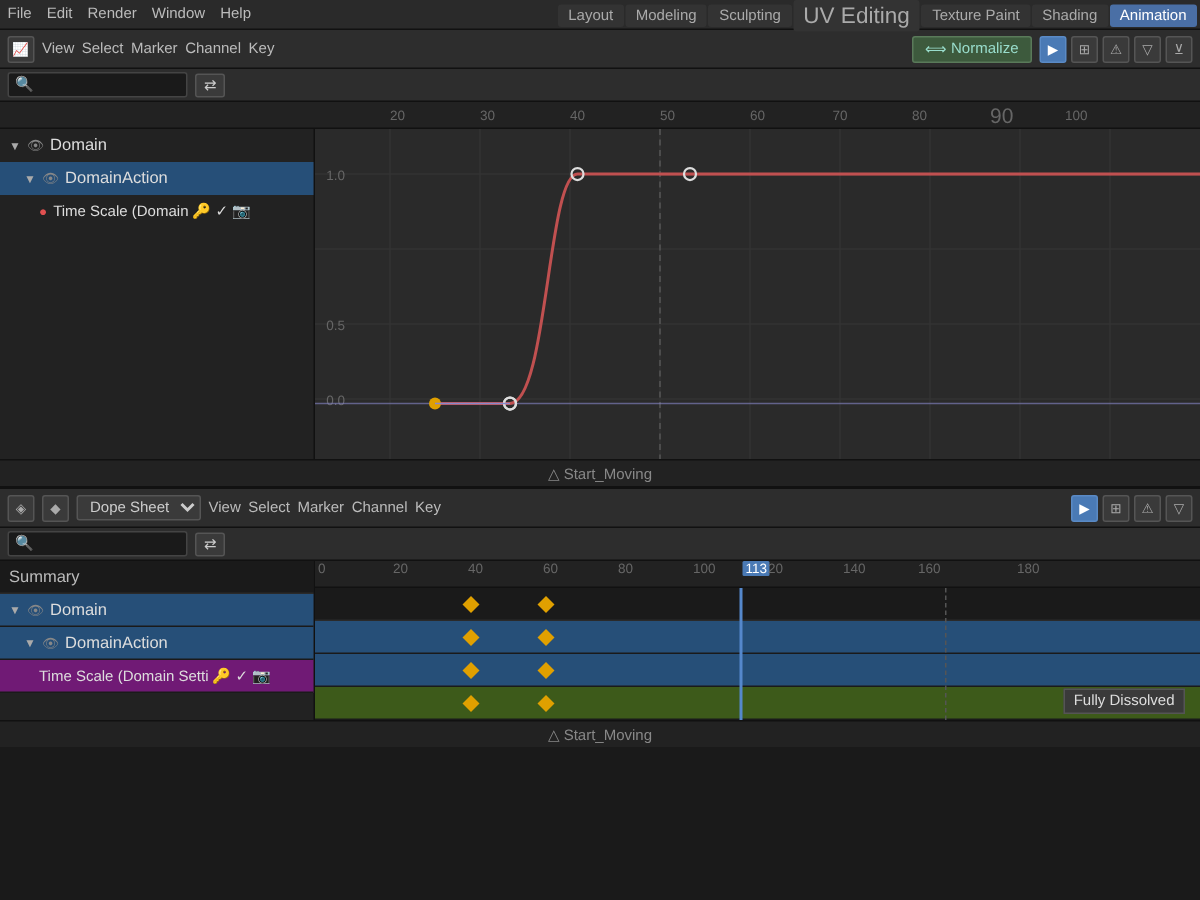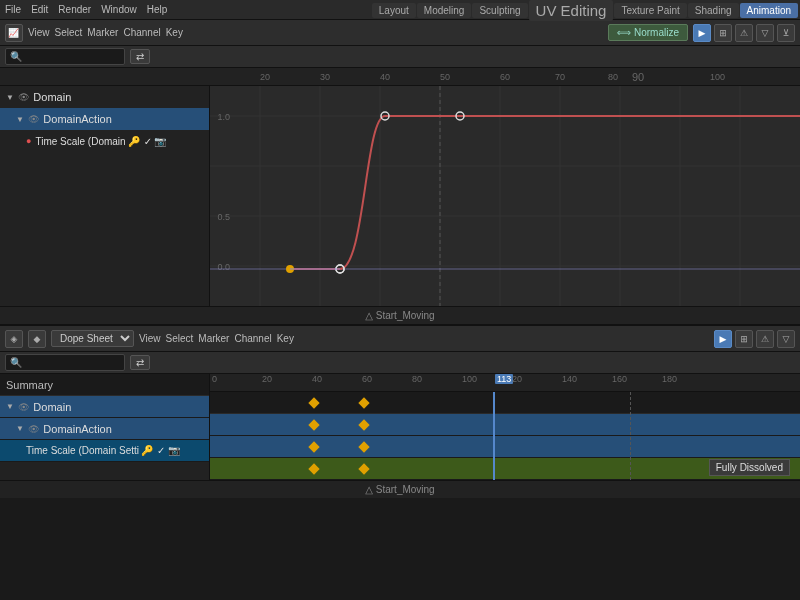--- a/index.html
+++ b/index.html
@@ -62,21 +62,21 @@
 </div>
 
 <div style="background:#222; height:18px; display:flex; align-items:center; position:relative; border-bottom:1px solid #111; padding-left:210px;">
   <span style="position:absolute;font-size:9px;color:#666;left:260px;">20</span>
   <span style="position:absolute;font-size:9px;color:#666;left:320px;">30</span>
   <span style="position:absolute;font-size:9px;color:#666;left:380px;">40</span>
   <span style="position:absolute;font-size:9px;color:#666;left:440px;text-align:center;">50</span>
   <span style="position:absolute;font-size:9px;color:#666;left:500px;">60</span>
   <span style="position:absolute;font-size:9px;color:#666;left:555px;">70</span>
   <span style="position:absolute;font-size:9px;color:#666;left:608px;">80</span>
-  <span style="position:absolute;font-size:11px;color:#666;left:632px;">90</span>
+  <span style="position:absolute;font-size:14px;color:#666;left:660px;">90</span>
   <span style="position:absolute;font-size:9px;color:#666;left:710px;">100</span>
 </div>
 
 <div style="display:flex; height:220px; position:relative;">
 
   <div style="width:210px;background:#222;border-right:1px solid #111;flex-shrink:0;">
     <div style="height:22px;display:flex;align-items:center;padding-left:6px;gap:4px;cursor:pointer;">
       <span style="font-size:8px;color:#aaa;">▼</span>
       <span style="font-size:9px;color:#888;">👁</span>
       <span style="font-size:11px;color:#ddd;">Domain</span>
@@ -177,39 +177,39 @@
         <span style="font-size:9px;color:#888;">👁</span>
         <span style="font-size:11px;color:#ddd;">Domain</span>
       </div>
 
       <div style="height:22px;display:flex;align-items:center;padding-left:16px;gap:4px;cursor:pointer;background:#264f78;border-bottom:1px solid #1a1a1a;">
         <span style="font-size:8px;color:#aaa;">▼</span>
         <span style="font-size:9px;color:#888;">👁</span>
         <span style="font-size:11px;color:#ddd;">DomainAction</span>
       </div>
 
-      <div style="height:22px;display:flex;align-items:center;padding-left:26px;gap:4px;cursor:pointer;background:#0c4a6e;border-bottom:1px solid #1a1a1a;">
+      <div style="height:22px;display:flex;align-items:center;padding-left:26px;gap:4px;cursor:pointer;background:#701a75;border-bottom:1px solid #1a1a1a;">
         <span style="font-size:10px;color:#ddd;">Time Scale (Domain Setti 🔑 ✓ 📷</span>
       </div>
     </div>
 
     <div style="flex:1;position:relative;overflow:hidden;display:flex;flex-direction:column;">
 
       <div style="height:18px;background:#222;position:relative;border-bottom:1px solid #111;flex-shrink:0;">
         <span style="position:absolute;font-size:9px;color:#666;left:2px;">0</span>
         <span style="position:absolute;font-size:9px;color:#666;left:52px;">20</span>
         <span style="position:absolute;font-size:9px;color:#666;left:102px;">40</span>
         <span style="position:absolute;font-size:9px;color:#666;left:152px;">60</span>
         <span style="position:absolute;font-size:9px;color:#666;left:202px;">80</span>
         <span style="position:absolute;font-size:9px;color:#666;left:252px;">100</span>
         <span style="position:absolute;font-size:9px;color:#fff;left:285px;background:#4a7ab5;padding:0 2px;border-radius:1px;">113</span>
         <span style="position:absolute;font-size:9px;color:#666;left:302px;">20</span>
         <span style="position:absolute;font-size:9px;color:#666;left:352px;text-align:right;">140</span>
         <span style="position:absolute;font-size:9px;color:#666;left:402px;">160</span>
-        <span style="position:absolute;font-size:9px;color:#666;left:452px;">180</span>
+        <span style="position:absolute;font-size:9px;color:#666;left:468px;">180</span>
       </div>
 
       <div style="flex:1;position:relative;">
 
         <div style="height:22px;background:#1a1a1a;border-bottom:1px solid #2a2a2a;position:relative;">
 
           <div style="position:absolute;left:100px;top:7px;width:8px;height:8px;background:#e0a000;transform:rotate(45deg);cursor:pointer;"></div>
           <div style="position:absolute;left:150px;top:7px;width:8px;height:8px;background:#e0a000;transform:rotate(45deg);cursor:pointer;"></div>
         </div>
 

